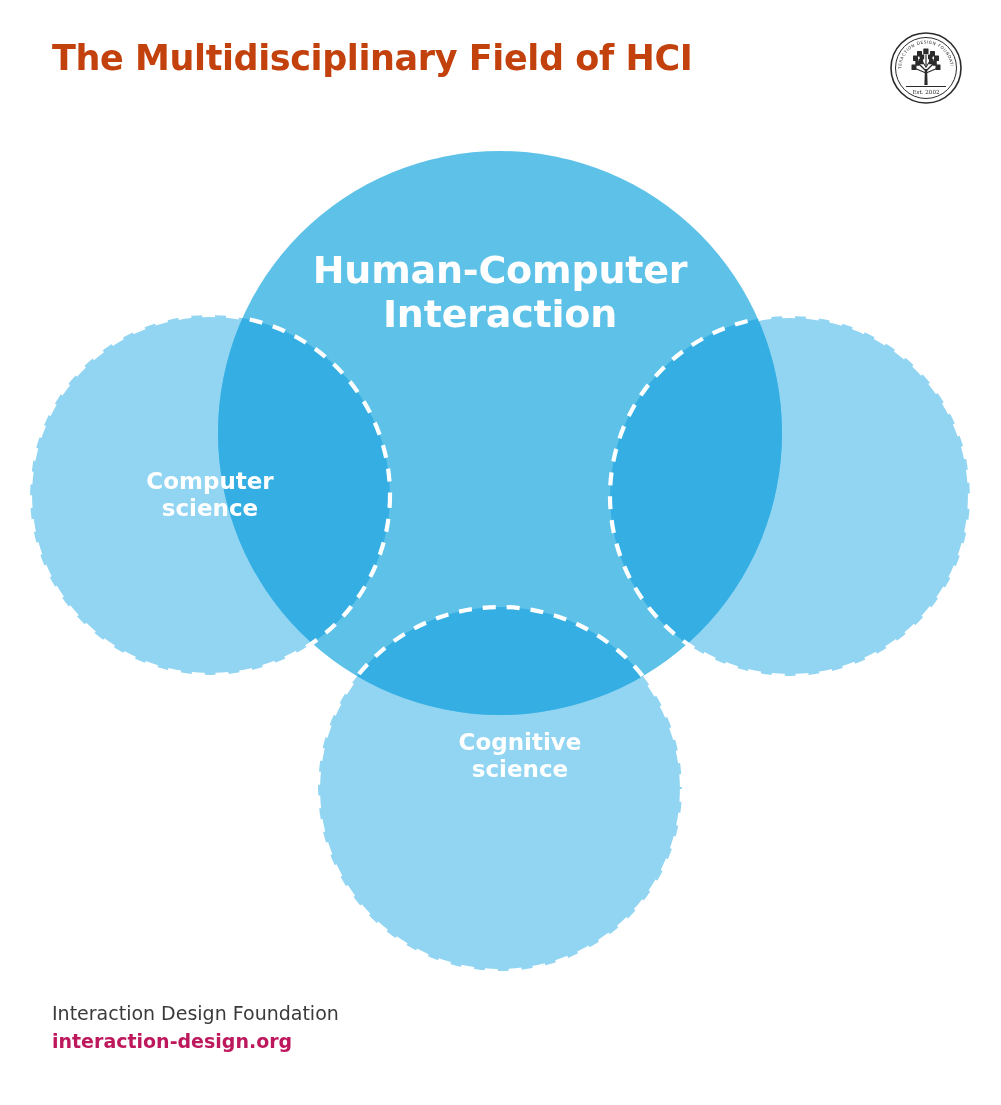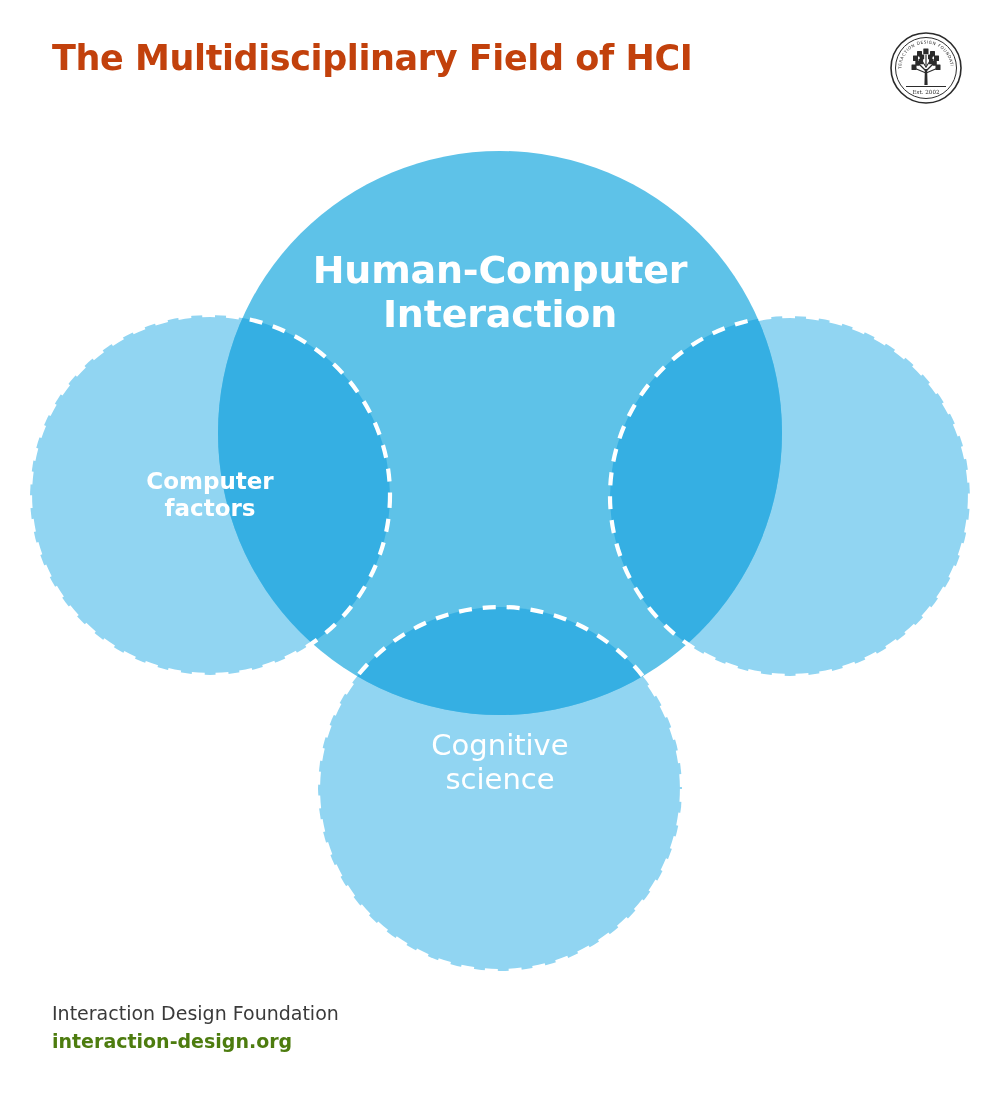--- a/index.html
+++ b/index.html
@@ -78,44 +78,44 @@
     font-weight: 600;
   }
   #label-hfe {
     left: 650px;
     top: 468px;
     width: 280px;
     font-size: 23px;
     font-weight: 600;
   }
   #label-cog {
-    left: 380px;
+    left: 400px;
     top: 729px;
     width: 240px;
-    font-size: 29px;
-    font-weight: 400;
+    font-size: 23px;
+    font-weight: 700;
   }
 
   
   #footer {
     position: absolute;
     left: 52px;
     top: 1000px;
     width: 500px;
   }
   #footer-org {
     font-size: 19px;
     font-weight: normal;
     color: #3a3a3a;
     line-height: 1.45;
   }
   #footer-url {
     font-size: 19px;
     font-weight: bold;
-    color: #4d7c0f;
+    color: #be185d;
     line-height: 1.45;
   }
 </style>
 </head>
 <body style="background: rgb(255, 255, 255);">
 
 <div id="header">
 
   <div id="page-title">The Multidisciplinary Field of HCI</div>
 
@@ -199,21 +199,21 @@
       <circle id="dash-hfe" cx="790" cy="496" r="180"></circle>
       <circle id="dash-cog" cx="500" cy="789" r="182"></circle>
     </g>
   </svg>
 
   
   <div class="venn-label" id="label-hci">Human-Computer
 Interaction</div>
 
   <div class="venn-label" id="label-cs">Computer
-factors</div>
+science</div>
 
 
   <div class="venn-label" id="label-cog">Cognitive
 science</div>
 </div>
 
 <div id="footer">
   <div id="footer-org">Interaction Design Foundation</div>
   <div id="footer-url">interaction-design.org</div>
 </div>

